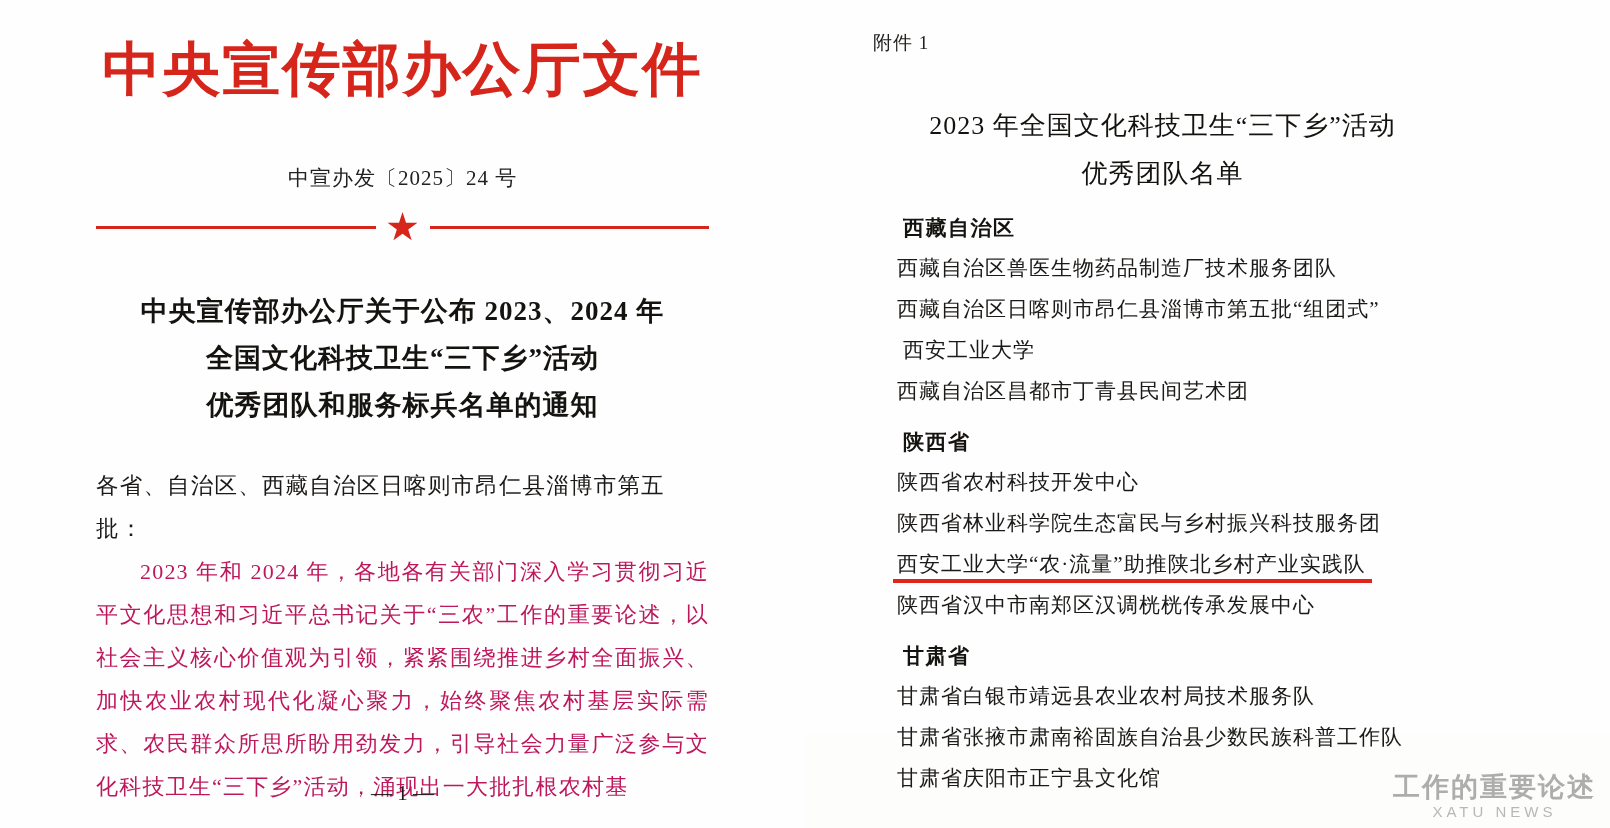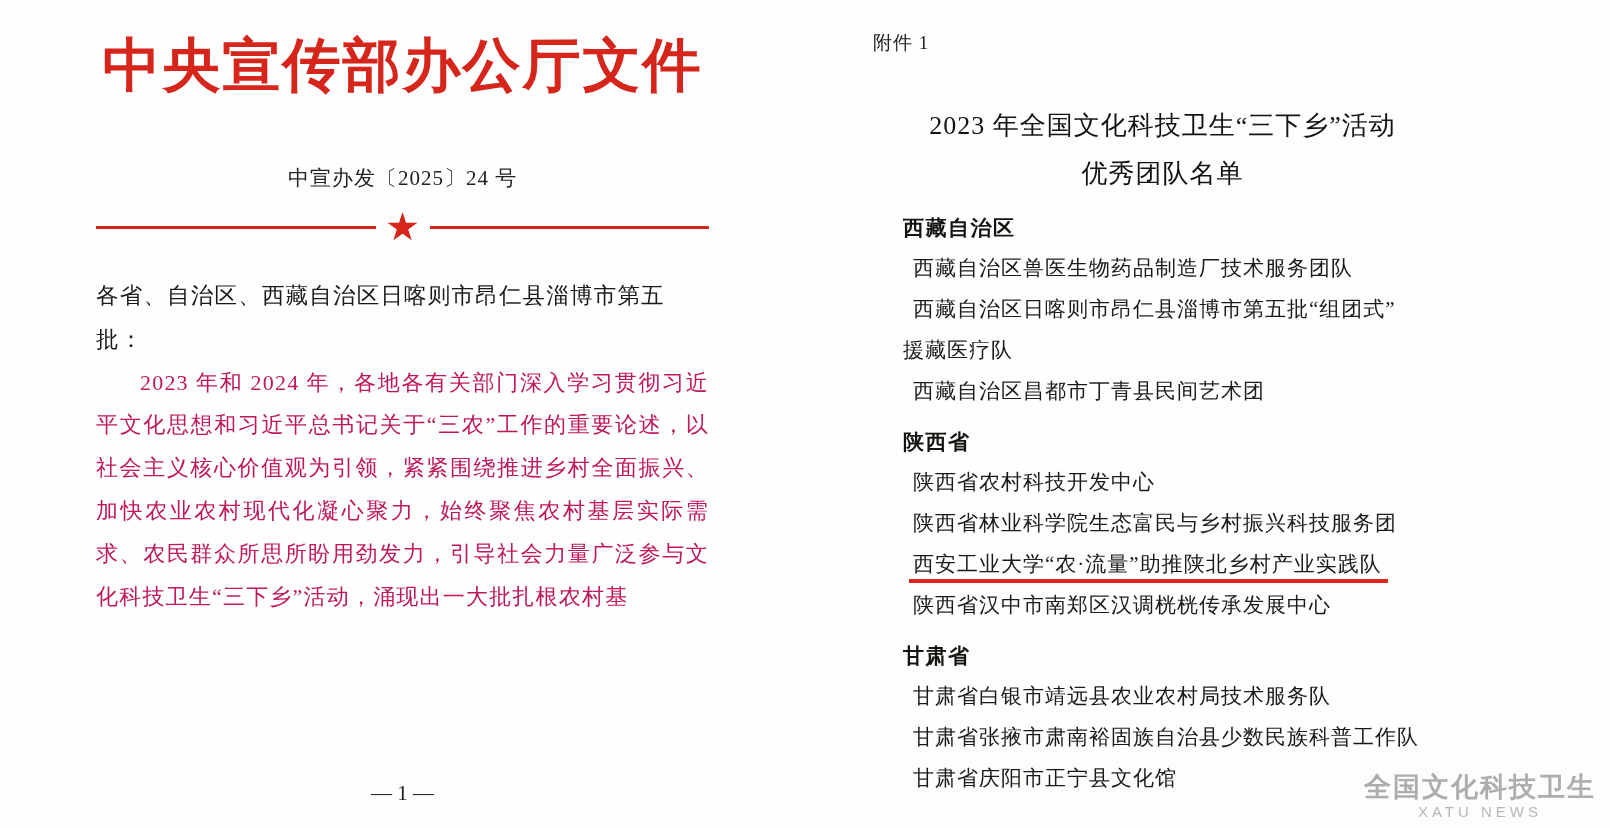--- a/index.html
+++ b/index.html
@@ -32,21 +32,21 @@
     padding: 18px 96px 0 96px;
   }
   .masthead {
     text-align: center;
     color: #d6261c;
     font-weight: bold;
     font-size: 58px;
     letter-spacing: 2px;
     line-height: 1.1;
     margin-top: 20px;
-    font-family: Liberation Mono, monospace;
+    font-family: Liberation Serif, serif;
     white-space: nowrap;
   }
   .doc-number {
     text-align: center;
     font-size: 21px;
     margin-top: 62px;
     letter-spacing: 1px;
     color: #23211f;
   }
   .red-rule-wrap {
@@ -138,21 +138,21 @@
     font-weight: bold;
     font-size: 21px;
     letter-spacing: 1.5px;
     margin: 16px 0 6px 38px;
     color: #15130f;
   }
   .team-item {
     font-size: 21px;
     letter-spacing: 1px;
     line-height: 1.95;
-    margin-left: 48px;
+    margin-left: 32px;
     color: #1c1a18;
     white-space: nowrap;
     position: relative;
     display: block;
     width: fit-content;
   }
   .team-item.continued { margin-left: 38px; }
   .team-item.highlight::after {
     content: "";
     position: absolute;
@@ -197,20 +197,25 @@
   <div class="doc-left">
     <div class="masthead">中央宣传部办公厅文件</div>
 
     <div class="doc-number">中宣办发〔2025〕24 号</div>
 
     <div class="red-rule-wrap">
       <div class="red-rule"></div>
       <div class="red-star">★</div>
     </div>
 
+    <div class="doc-title">
+      <div>中央宣传部办公厅关于公布 2023、2024 年</div>
+      <div>全国文化科技卫生“三下乡”活动</div>
+      <div>优秀团队和服务标兵名单的通知</div>
+    </div>
 
     <div class="salutation">各省、自治区、西藏自治区日喀则市昂仁县淄博市第五批：</div>
 
     <div class="body-par indent">2023 年和 2024 年，各地各有关部门深入学习贯彻习近平文化思想和习近平总书记关于“三农”工作的重要论述，以社会主义核心价值观为引领，紧紧围绕推进乡村全面振兴、加快农业农村现代化凝心聚力，始终聚焦农村基层实际需求、农民群众所思所盼用劲发力，引导社会力量广泛参与文化科技卫生“三下乡”活动，涌现出一大批扎根农村基</div>
 
     <div class="page-num">— 1 —</div>
   </div>
 
   <div class="doc-right">
     <div class="attachment-label">附件 1</div>
@@ -218,37 +223,37 @@
     <div class="list-title">
       <div>2023 年全国文化科技卫生“三下乡”活动</div>
       <div>优秀团队名单</div>
     </div>
 
     <div id="regions-container">
         <div class="region-group">
           <div class="region-name">西藏自治区</div>
           <div class="team-item">西藏自治区兽医生物药品制造厂技术服务团队</div>
           <div class="team-item">西藏自治区日喀则市昂仁县淄博市第五批“组团式”</div>
-          <div class="team-item continued">援藏医疗队</div>
+          <div class="team-item continued">西安工业大学</div>
           <div class="team-item">西藏自治区昌都市丁青县民间艺术团</div>
         </div>
         <div class="region-group">
           <div class="region-name">陕西省</div>
           <div class="team-item">陕西省农村科技开发中心</div>
           <div class="team-item">陕西省林业科学院生态富民与乡村振兴科技服务团</div>
           <div class="team-item highlight">西安工业大学“农·流量”助推陕北乡村产业实践队</div>
           <div class="team-item">陕西省汉中市南郑区汉调桄桄传承发展中心</div>
         </div>
         <div class="region-group">
           <div class="region-name">甘肃省</div>
           <div class="team-item">甘肃省白银市靖远县农业农村局技术服务队</div>
           <div class="team-item">甘肃省张掖市肃南裕固族自治县少数民族科普工作队</div>
           <div class="team-item">甘肃省庆阳市正宁县文化馆</div>
         </div>
       </div>
   </div>
 
   <div class="watermark">
-    <div class="wm-main">全国文化科技卫生</div>
+    <div class="wm-main">工作的重要论述</div>
     <div class="wm-sub">XATU NEWS</div>
   </div>
 
 </div>
 
 </body></html>

